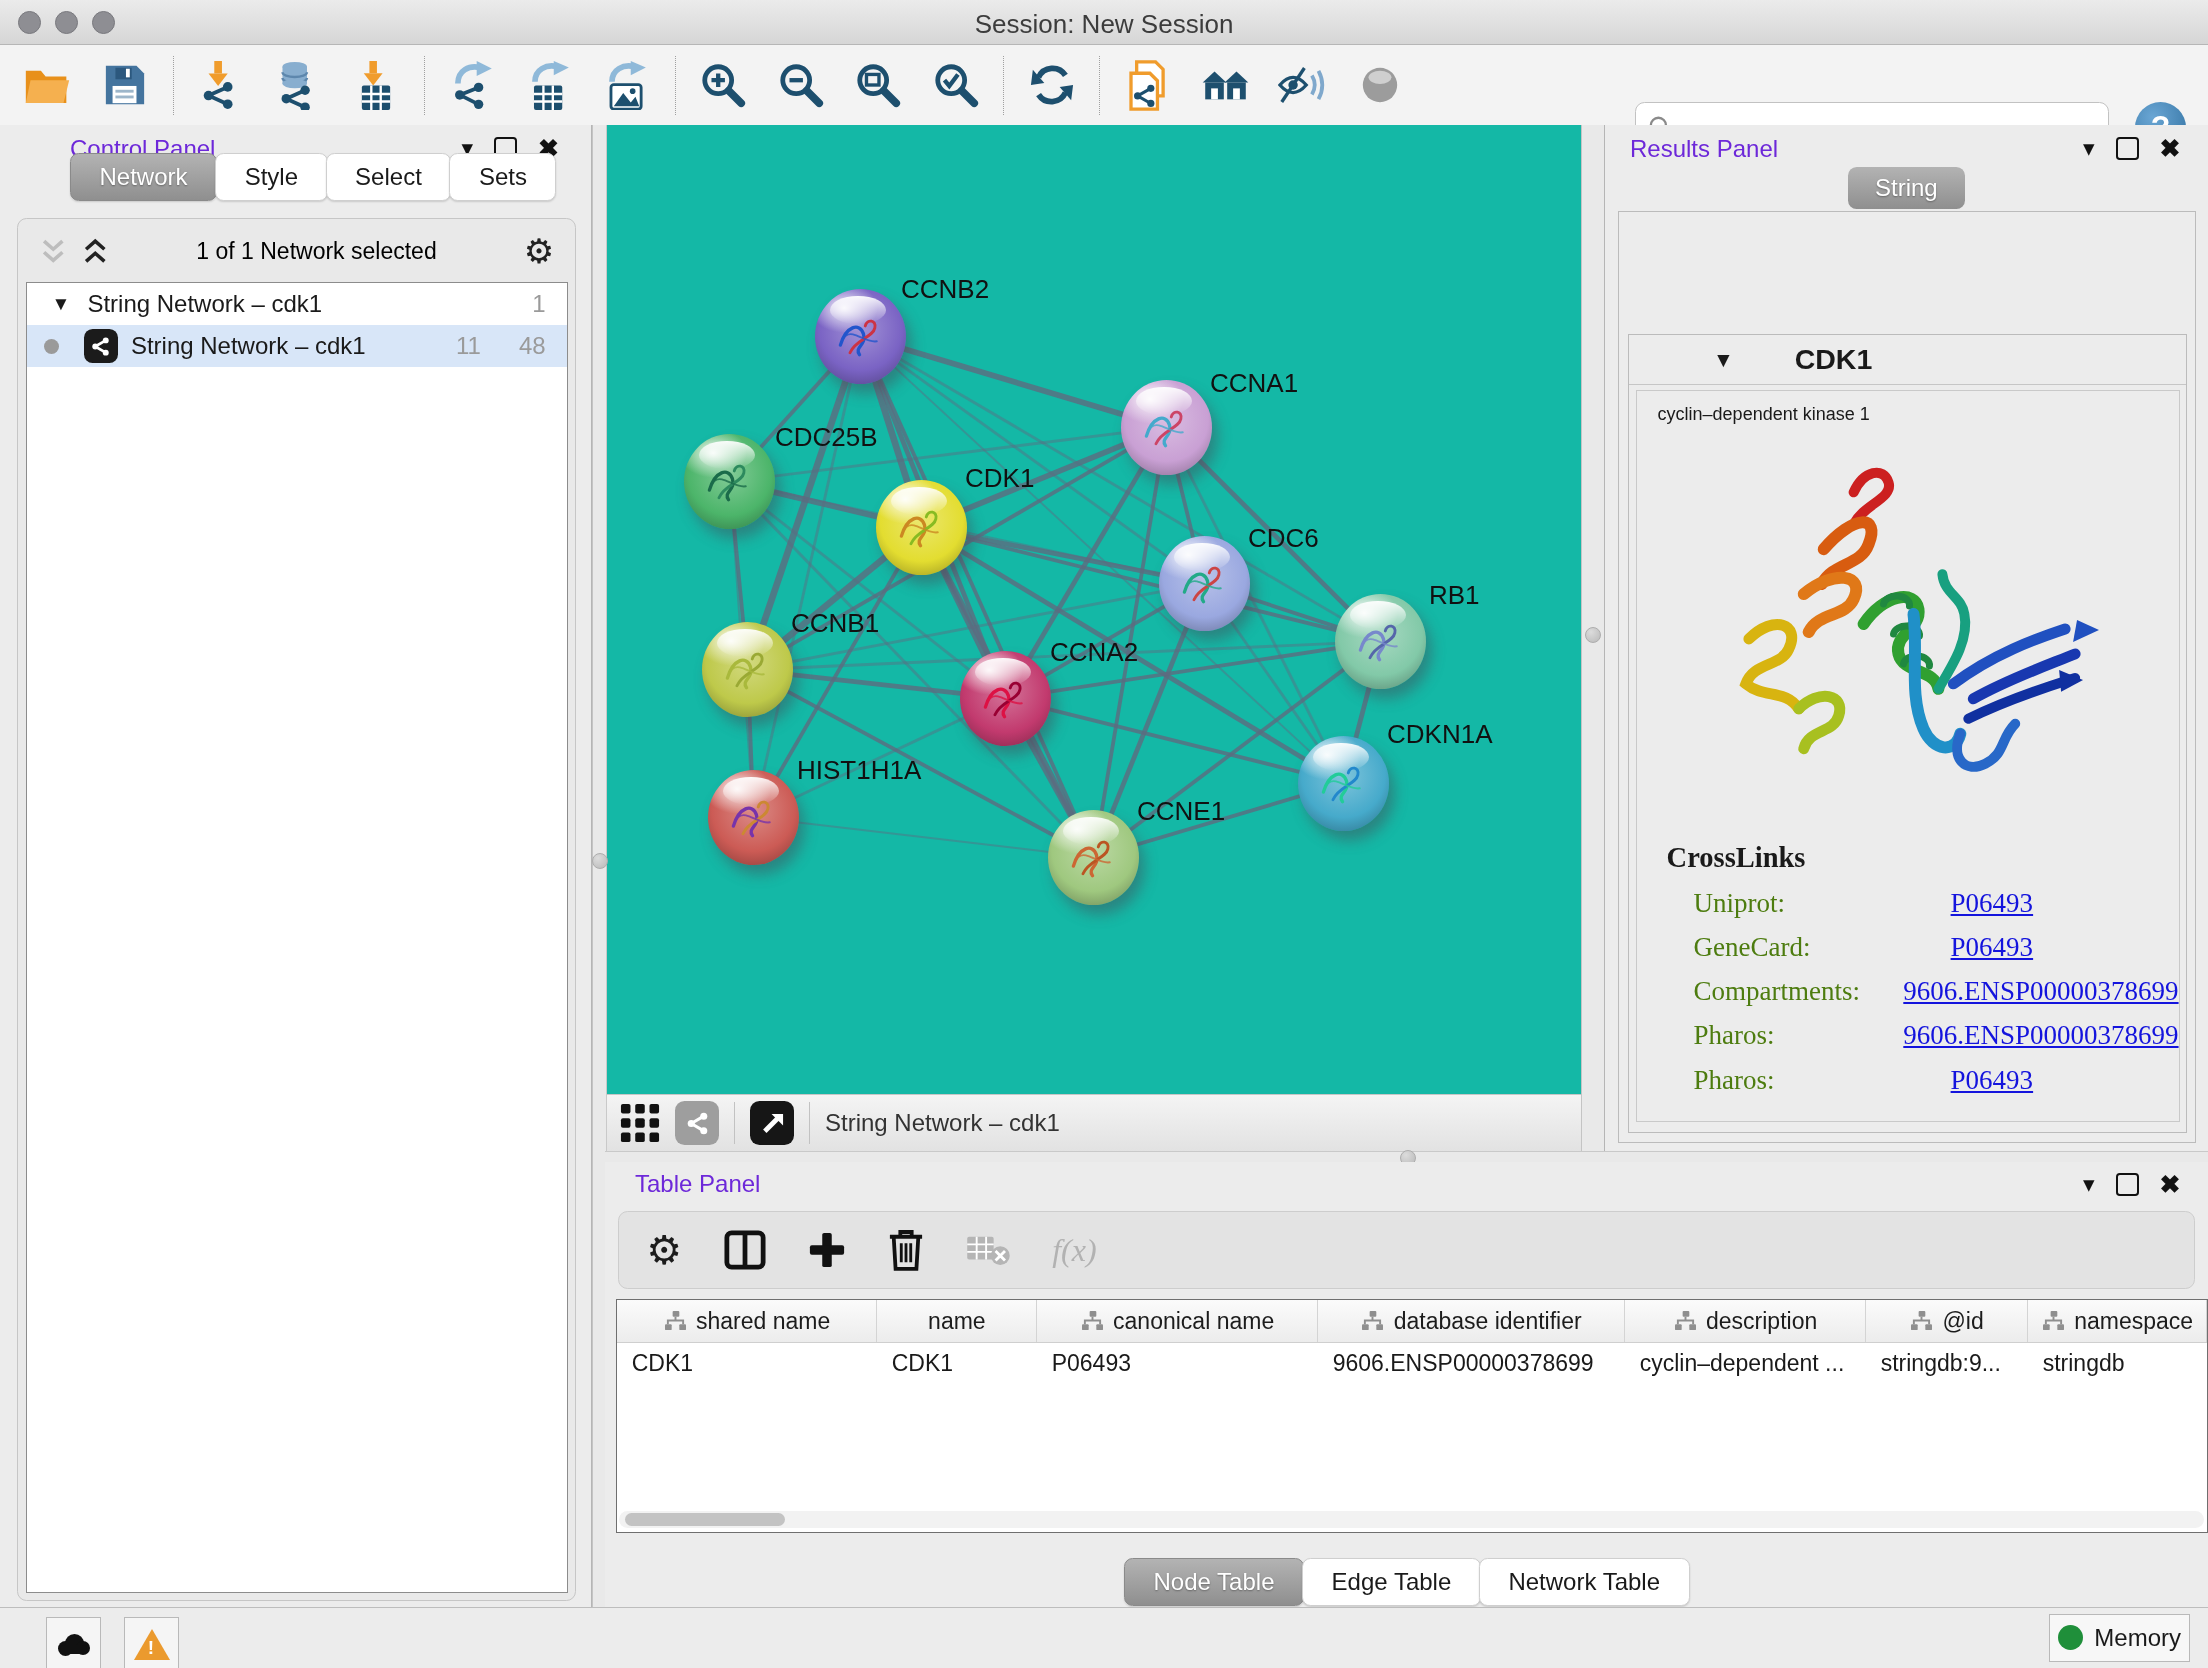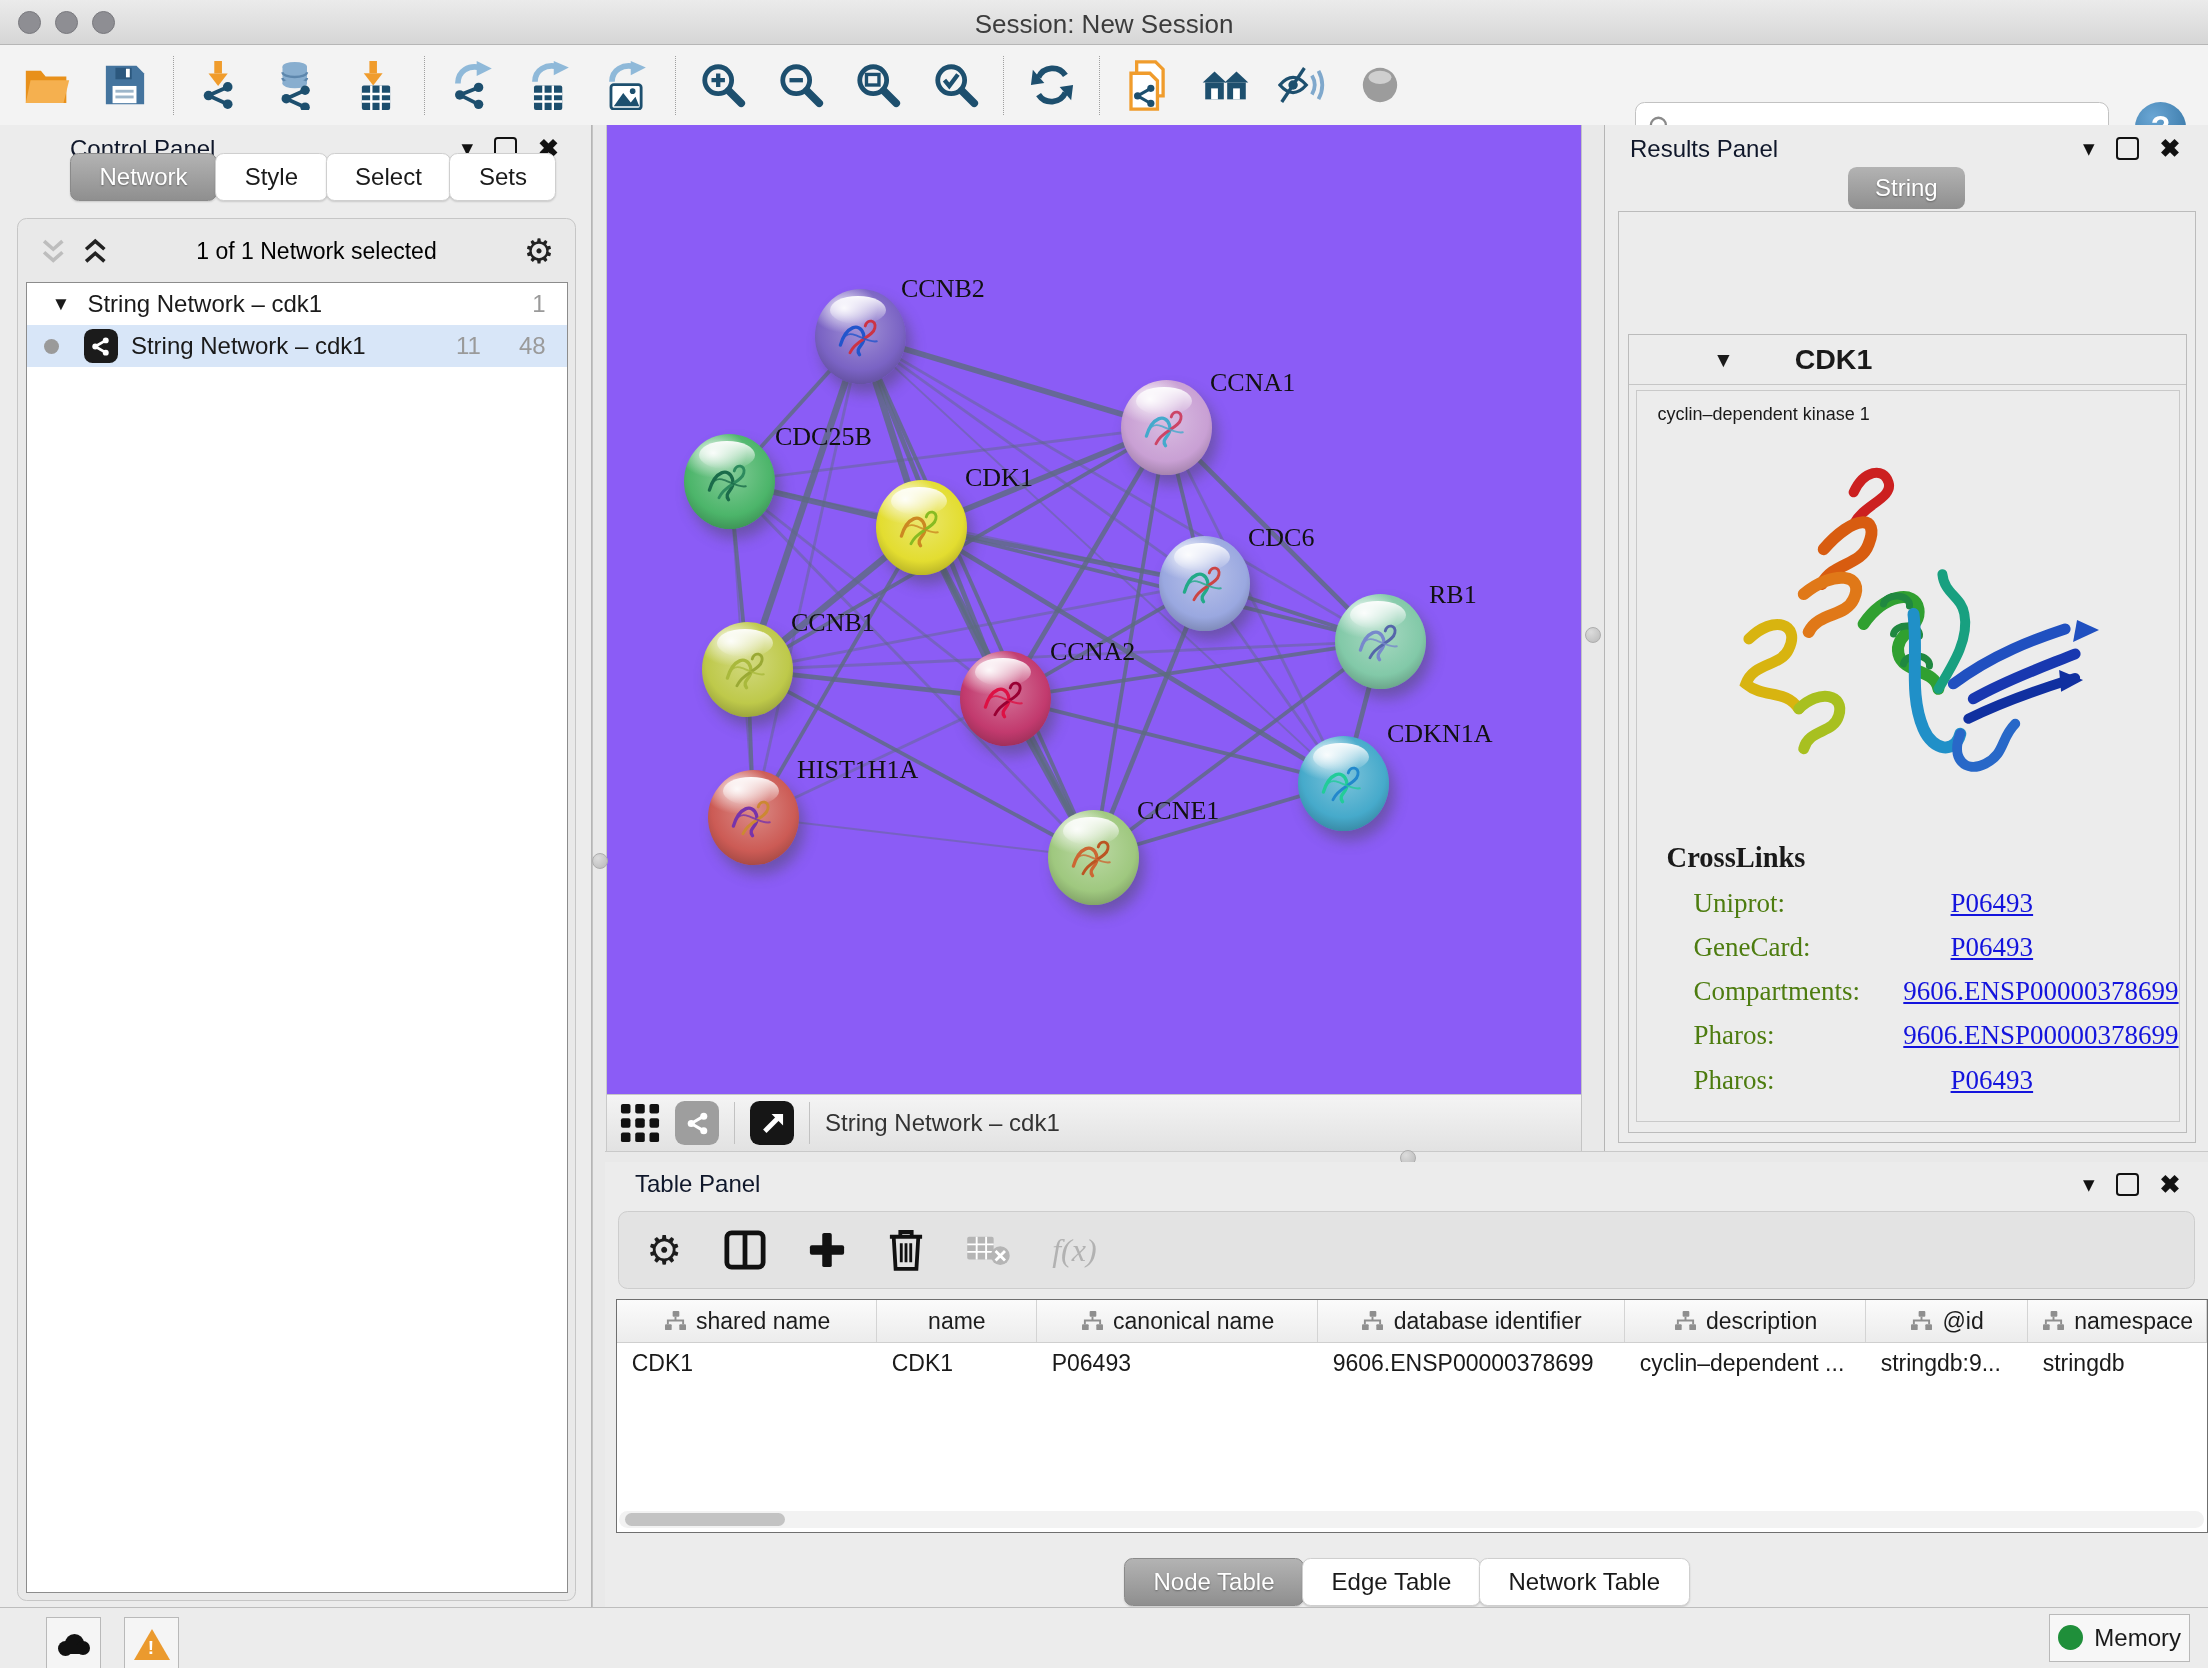--- a/index.html
+++ b/index.html
@@ -16,21 +16,21 @@
     border-bottom:1px solid #c9c9c9;display:flex;align-items:center;}
   .tb-group{display:flex;align-items:center;gap:28.5px;padding:0 23px;}
   .tb-sep{width:0;height:59px;border-left:1.9px dotted #9f9f9f;}
   .tb-icon{width:49px;height:49px;display:flex;align-items:center;justify-content:center;}
   .search-wrap{position:absolute;left:1635px;top:57px;width:474px;height:53px;background:#fff;
     border:1.9px solid #c2c2c2;border-radius:9.5px;display:flex;align-items:center;padding-left:11.4px;box-sizing:border-box;}
   .help-btn{position:absolute;left:2135px;top:57px;width:51px;height:51px;border-radius:50%;
     background:radial-gradient(circle at 35% 30%,#6aa6d4,#2f6f9f);color:#fff;font-size:32px;font-weight:bold;
     display:flex;align-items:center;justify-content:center;}
   
-  .panel-head{position:absolute;font-size:24px;color:#0f172a;}
+  .panel-head{position:absolute;font-size:24px;color:#6d28d9;}
   .win-ctl{position:absolute;display:flex;align-items:center;gap:21px;}
   .wc-tri{font-size:23px;color:#111;line-height:1;}
   .wc-box{width:19px;height:19px;border:2.9px solid #111;border-radius:3.8px;}
   .wc-x{font-size:25px;color:#111;font-weight:bold;line-height:1;}
   .tab{height:46px;padding:0 28.5px;display:flex;align-items:center;justify-content:center;
     background:#fff;border:1px solid #cfcfcf;font-size:24px;border-radius:8.6px;margin-right:-1.9px;
     box-shadow:0 1px 1.9px rgba(0,0,0,.15);}
   .tab.active{background:linear-gradient(#b3b3b3,#8f8f8f);color:#fff;border-color:#8a8a8a;
     text-shadow:0 1px 1.9px rgba(0,0,0,.35);}
   
@@ -42,21 +42,21 @@
   .sel-bar{position:absolute;left:7.6px;top:11.4px;width:542px;height:42px;display:flex;align-items:center;}
   .sel-text{flex:1;text-align:center;font-size:23px;color:#000000;}
   .listbox{position:absolute;left:7.6px;top:63px;width:540px;height:1309px;background:#fff;
     border:1px solid #8c8c8c;}
   .lrow{display:flex;align-items:center;height:42px;font-size:24px;}
   .lrow .cnt{color:#9a9a9a;}
   .lrow.selrow{background:#d8e6f8;}
   .badge-share{width:34px;height:34px;background:#1b1b1b;border-radius:8.6px;display:flex;
     align-items:center;justify-content:center;margin-right:13.3px;}
   
-  .canvas{position:absolute;left:605px;top:125px;width:976px;height:969px;background:#8b5cf6;overflow:hidden;font-family:Liberation Serif, serif;}
+  .canvas{position:absolute;left:605px;top:125px;width:976px;height:969px;background:#14b8a6;overflow:hidden;}
   #edges-svg{position:absolute;left:0;top:0;z-index:1;}
   .net-node{position:absolute;width:91px;height:95px;border-radius:50%;z-index:2;
     box-shadow:5.7px 9.5px 13.3px rgba(70,70,85,.45);}
   .net-node .hl{position:absolute;left:16%;top:7%;width:62%;height:30%;border-radius:50%;
     background:linear-gradient(rgba(255,255,255,.95),rgba(255,255,255,0));}
   .net-node svg{position:absolute;left:12.4px;top:14.3px;}
   .net-label{position:absolute;z-index:3;font-size:26px;color:#111;}
   .net-bottom{position:absolute;left:605px;top:1094px;width:1604px;height:57px;
     background:linear-gradient(#f4f4f4,#e2e2e2);border-top:1px solid #c6c6c6;box-sizing:border-box;
     display:flex;align-items:center;}

